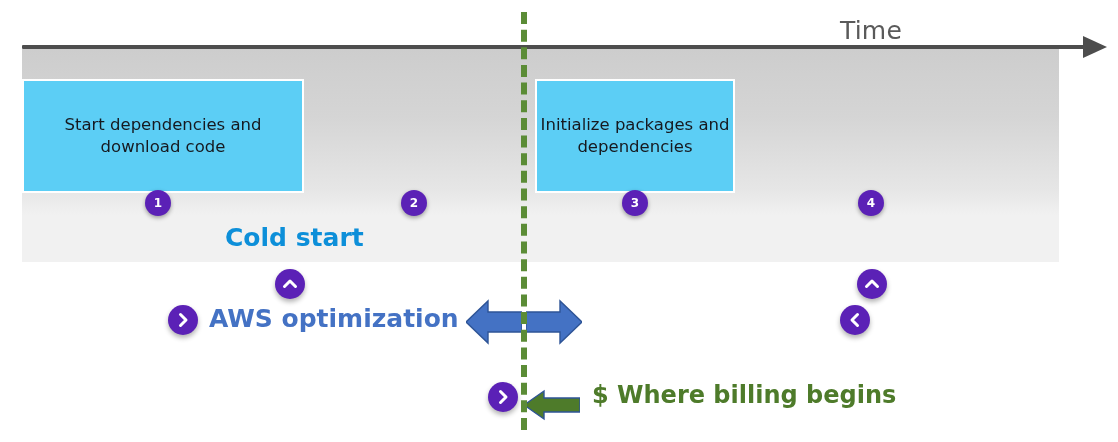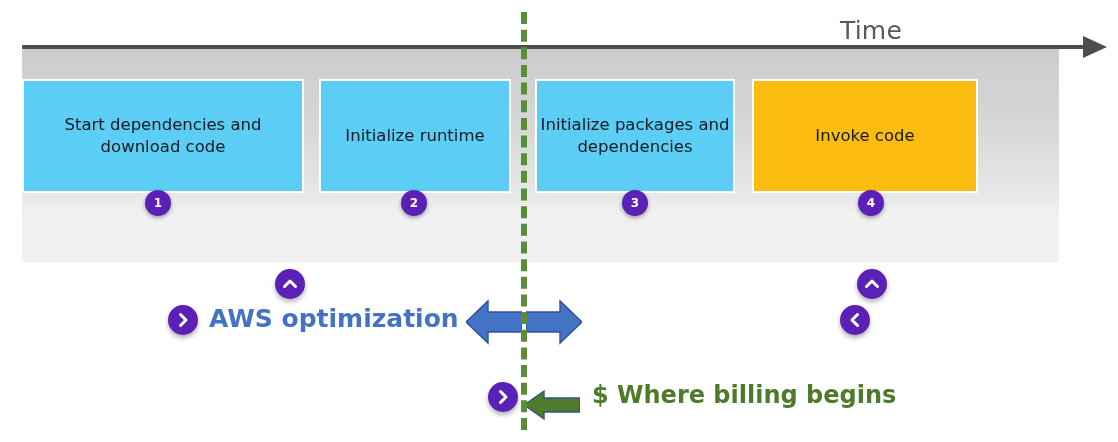--- a/index.html
+++ b/index.html
@@ -113,29 +113,28 @@
 
 <div id="stage">
 
   <div class="time-label">Time</div>
   <div class="axis-line"></div>
   <div class="axis-head"></div>
 
   <div class="band"></div>
 
   <div class="box blue" id="box1">Start dependencies and download code</div>
-  <div class="box blue" id="box2">Initialize runtime</div>
   <div class="box blue" id="box3">Initialize packages and dependencies</div>
-  <div class="box orange" id="box4">Invoke code</div>
 
   <div class="num-badge" id="num1">1</div>
   <div class="num-badge" id="num2">2</div>
   <div class="num-badge" id="num3">3</div>
   <div class="num-badge" id="num4">4</div>
 
+  <div class="start-label" id="cold">Cold start</div>
 
   <div class="chev-badge" id="chev-cold">
     <svg viewBox="0 0 30 30">
         <path d="M9.5 17.5 L15 12 L20.5 17.5" fill="none" stroke="#fff" stroke-width="3" stroke-linecap="round" stroke-linejoin="round"></path>
       </svg>
   </div>
   <div class="chev-badge" id="chev-warm">
     <svg viewBox="0 0 30 30">
         <path d="M9.5 17.5 L15 12 L20.5 17.5" fill="none" stroke="#fff" stroke-width="3" stroke-linecap="round" stroke-linejoin="round"></path>
       </svg>

